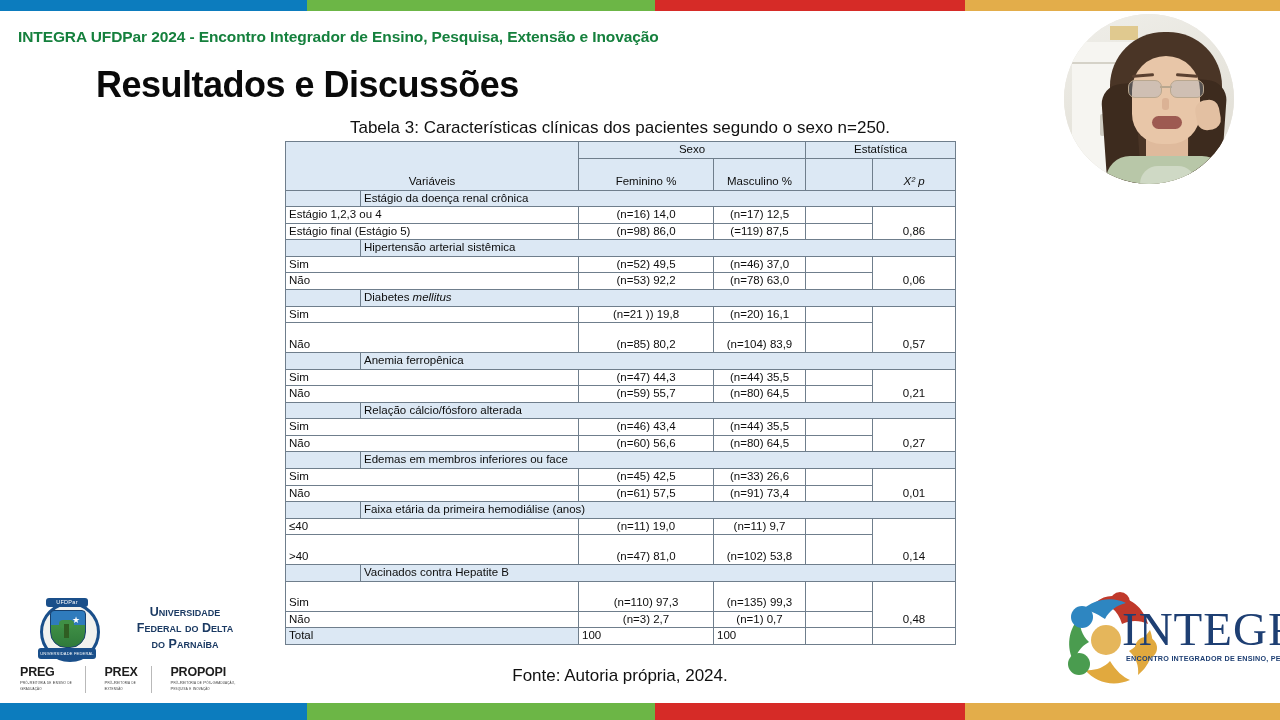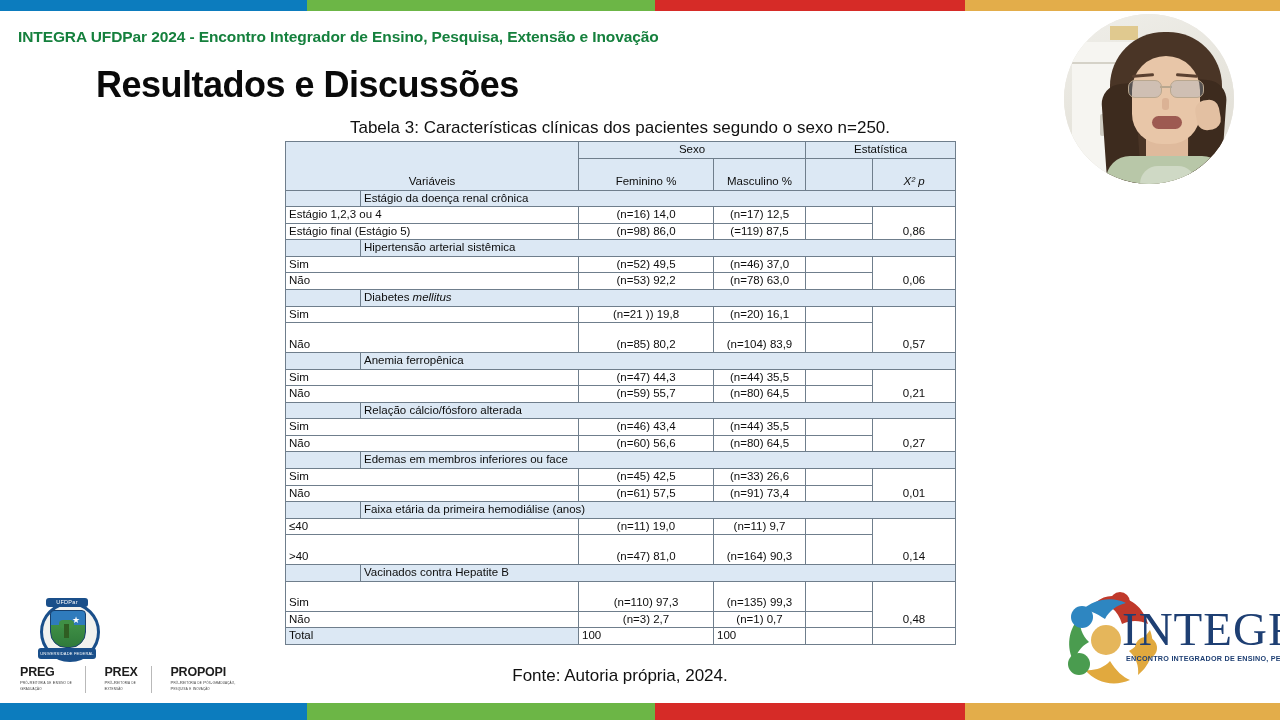--- a/index.html
+++ b/index.html
@@ -281,21 +281,21 @@
         <tr>
           <td class="lbl" colspan="2">≤40</td>
           <td class="num">(n=11) 19,0</td>
           <td class="num">(n=11) 9,7</td>
           <td class="blank"></td>
           <td class="pval" rowspan="2">0,14</td>
         </tr>
         <tr>
           <td class="lbl" colspan="2" style="height:30px">&gt;40</td>
           <td class="num" style="height:30px">(n=47) 81,0</td>
-          <td class="num" style="height:30px">(n=164) 90,3</td>
+          <td class="num" style="height:30px">(n=102) 53,8</td>
           <td class="blank" style="height:30px"></td>
         </tr>
         <tr>
           <td class="sect-pad"></td>
           <td class="sect-title" colspan="5">Vacinados contra Hepatite B</td>
         </tr>
         <tr>
           <td class="lbl" colspan="2" style="height:30px">Sim</td>
           <td class="num" style="height:30px">(n=110) 97,3</td>
           <td class="num" style="height:30px">(n=135) 99,3</td>
@@ -349,20 +349,25 @@
 <div class="ufdpar">
   <div class="crest">
     <div class="crest-ring"></div>
     <div class="crest-shield"></div>
     <div class="crest-leaf"></div>
     <div class="crest-tree"></div>
     <div class="crest-star">★</div>
     <div class="crest-tag">UFDPar</div>
     <div class="crest-ribbon">UNIVERSIDADE FEDERAL DO DELTA DO PARNAÍBA</div>
   </div>
+  <div class="uni-name">
+    <div>Universidade</div>
+    <div>Federal do Delta</div>
+    <div>do Parnaíba</div>
+  </div>
   <div class="pro-row" id="pro-row">
       <div class="pro-col">
         <div class="pro-abbr">PREG</div>
         <div class="pro-sub">Pró-Reitoria de Ensino de Graduação</div>
       </div>
       <div class="pro-col">
         <div class="pro-abbr">PREX</div>
         <div class="pro-sub">Pró-Reitoria de Extensão</div>
       </div>
       <div class="pro-col">

